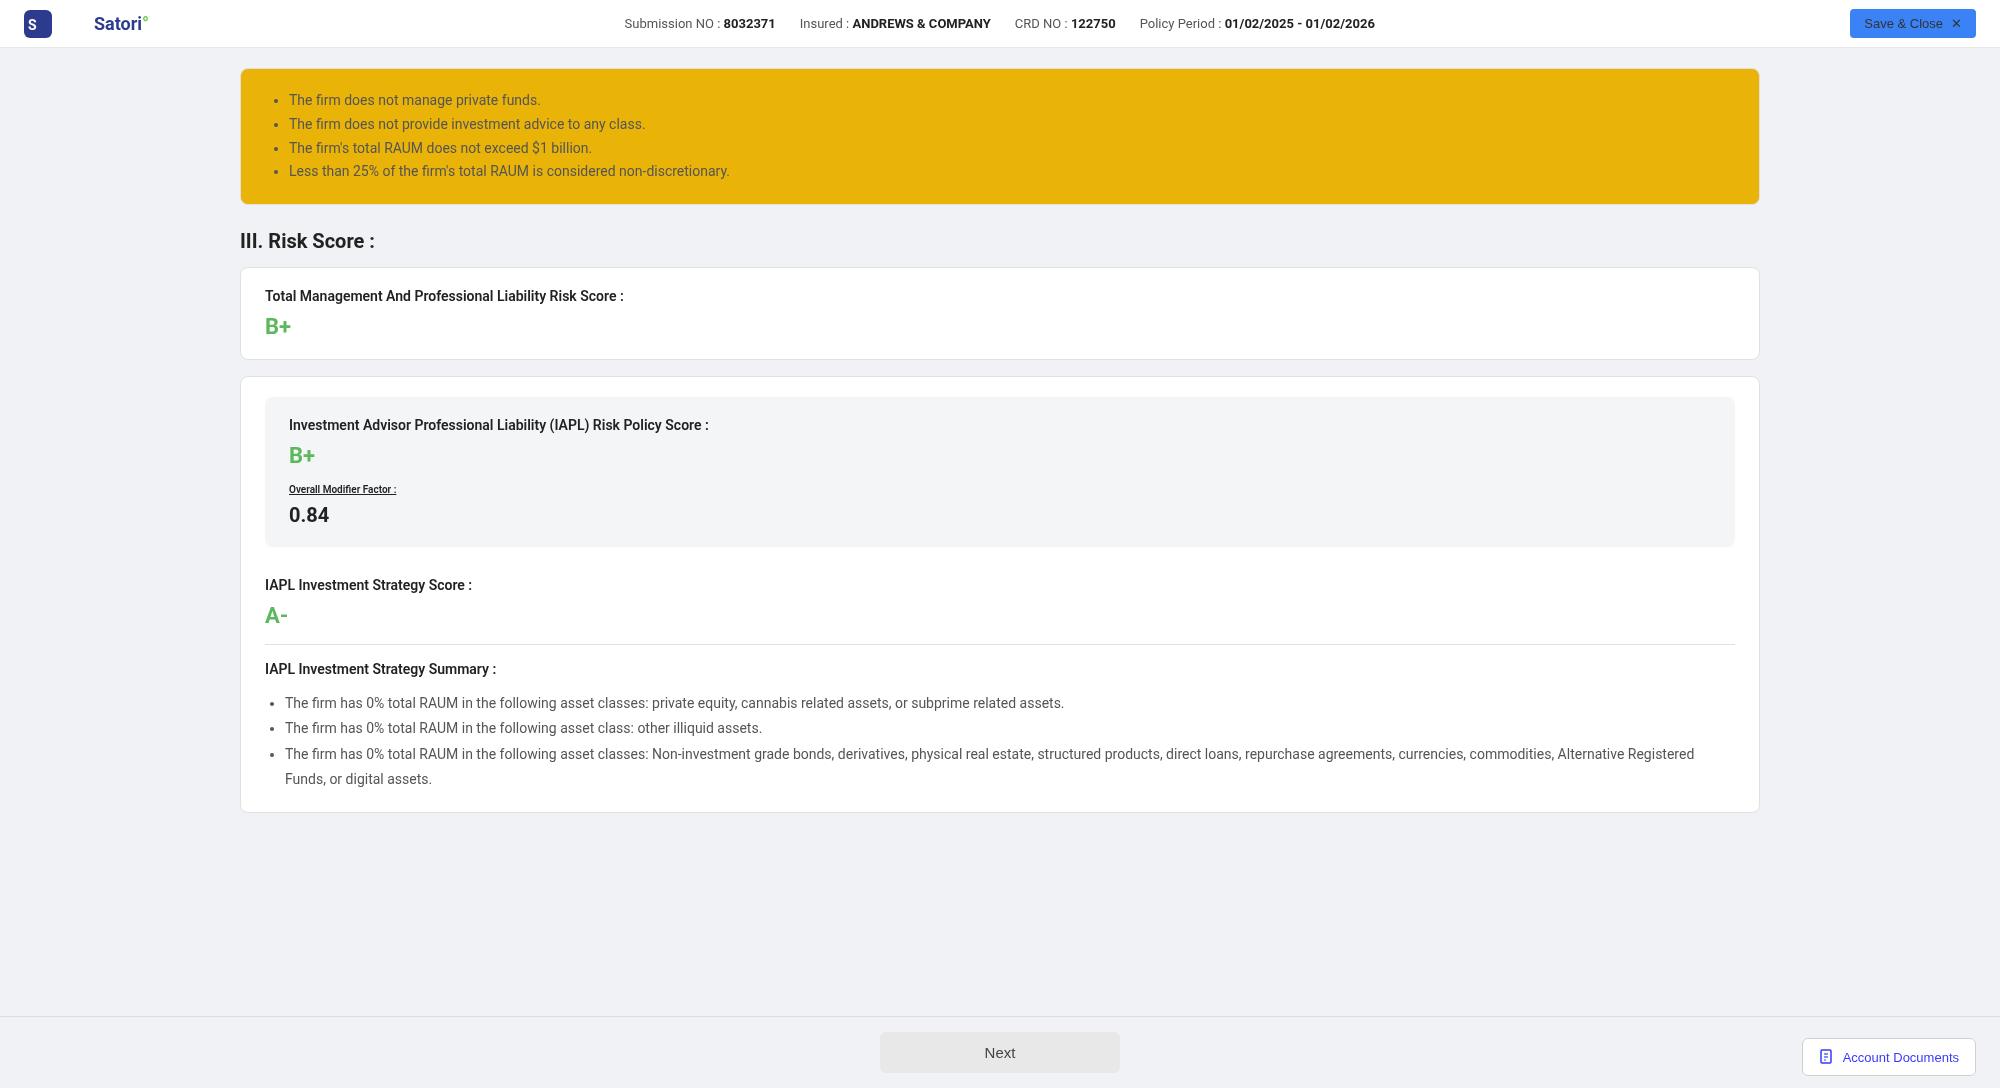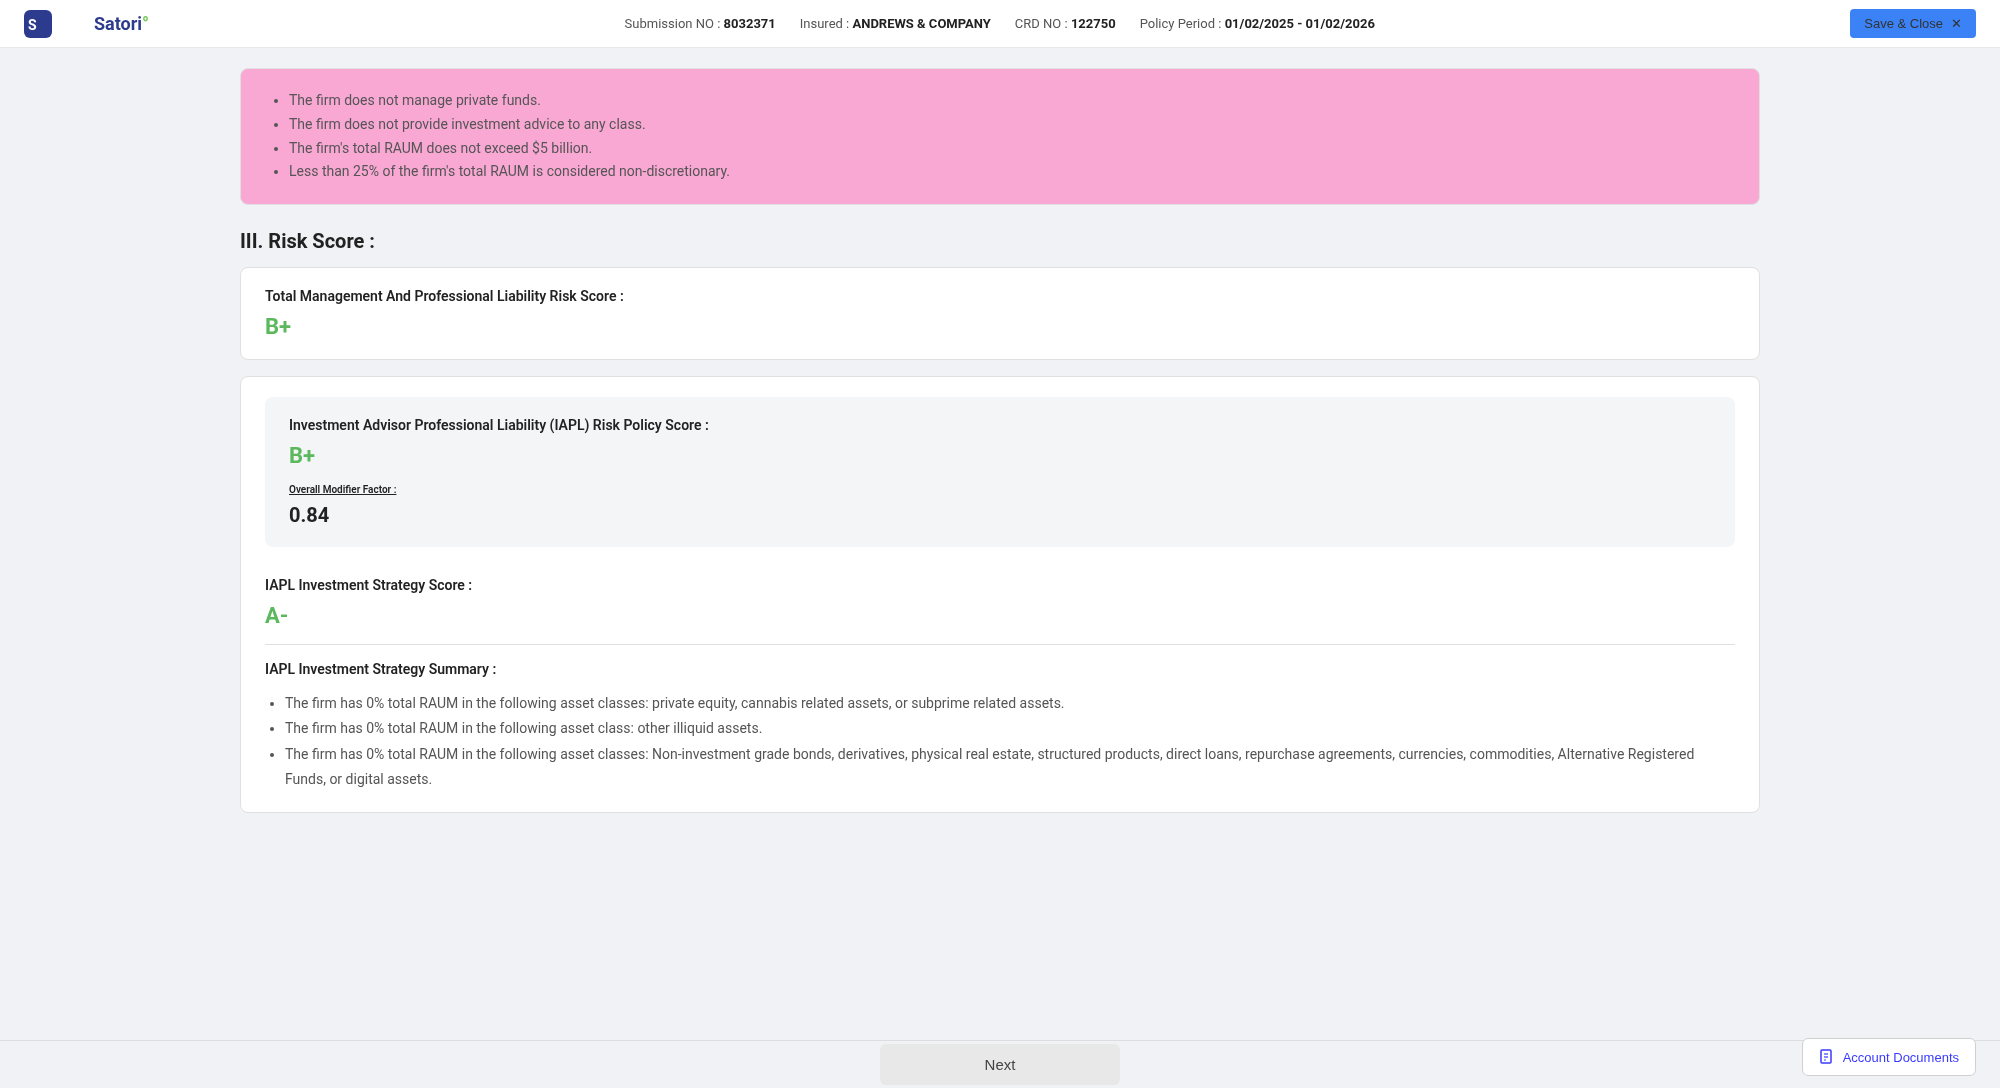--- a/index.html
+++ b/index.html
@@ -80,21 +80,21 @@
 
     
     .main-content {
       margin-top: 48px;
       padding: 20px 240px;
       min-height: calc(100vh - 48px);
     }
 
     
     .bullet-card {
-      background: #f9a8d4;
+      background: #eab308;
       border-radius: 8px;
       padding: 20px 28px;
       margin-bottom: 20px;
       border: 1px solid #e0e0e0;
     }
 
     .bullet-card ul {
       list-style: disc;
       padding-left: 20px;
     }
@@ -171,21 +171,21 @@
       color: #222;
       margin-bottom: 14px;
     }
 
     
     .footer {
       position: fixed;
       bottom: 0;
       left: 0;
       right: 0;
-      height: 48px;
+      height: 72px;
       background: #f0f2f5;
       display: flex;
       align-items: center;
       justify-content: center;
       border-top: 1px solid #ddd;
     }
 
     .next-btn {
       background: #e8e8e8;
       border: none;
@@ -252,21 +252,21 @@
     <span>✕</span>
   </button>
 </header>
 
 <main class="main-content">
 
   <div class="bullet-card">
     <ul>
       <li>The firm does not manage private funds.</li>
       <li>The firm does not provide investment advice to any class.</li>
-      <li>The firm's total RAUM does not exceed $5 billion.</li>
+      <li>The firm's total RAUM does not exceed $1 billion.</li>
       <li>Less than 25% of the firm's total RAUM is considered non-discretionary.</li>
     </ul>
   </div>
 
   <div class="section-heading">III. Risk Score :</div>
 
   <div class="score-card">
     <div class="score-card-title">Total Management And Professional Liability Risk Score :</div>
     <div class="score-value-green">B+</div>
   </div>

